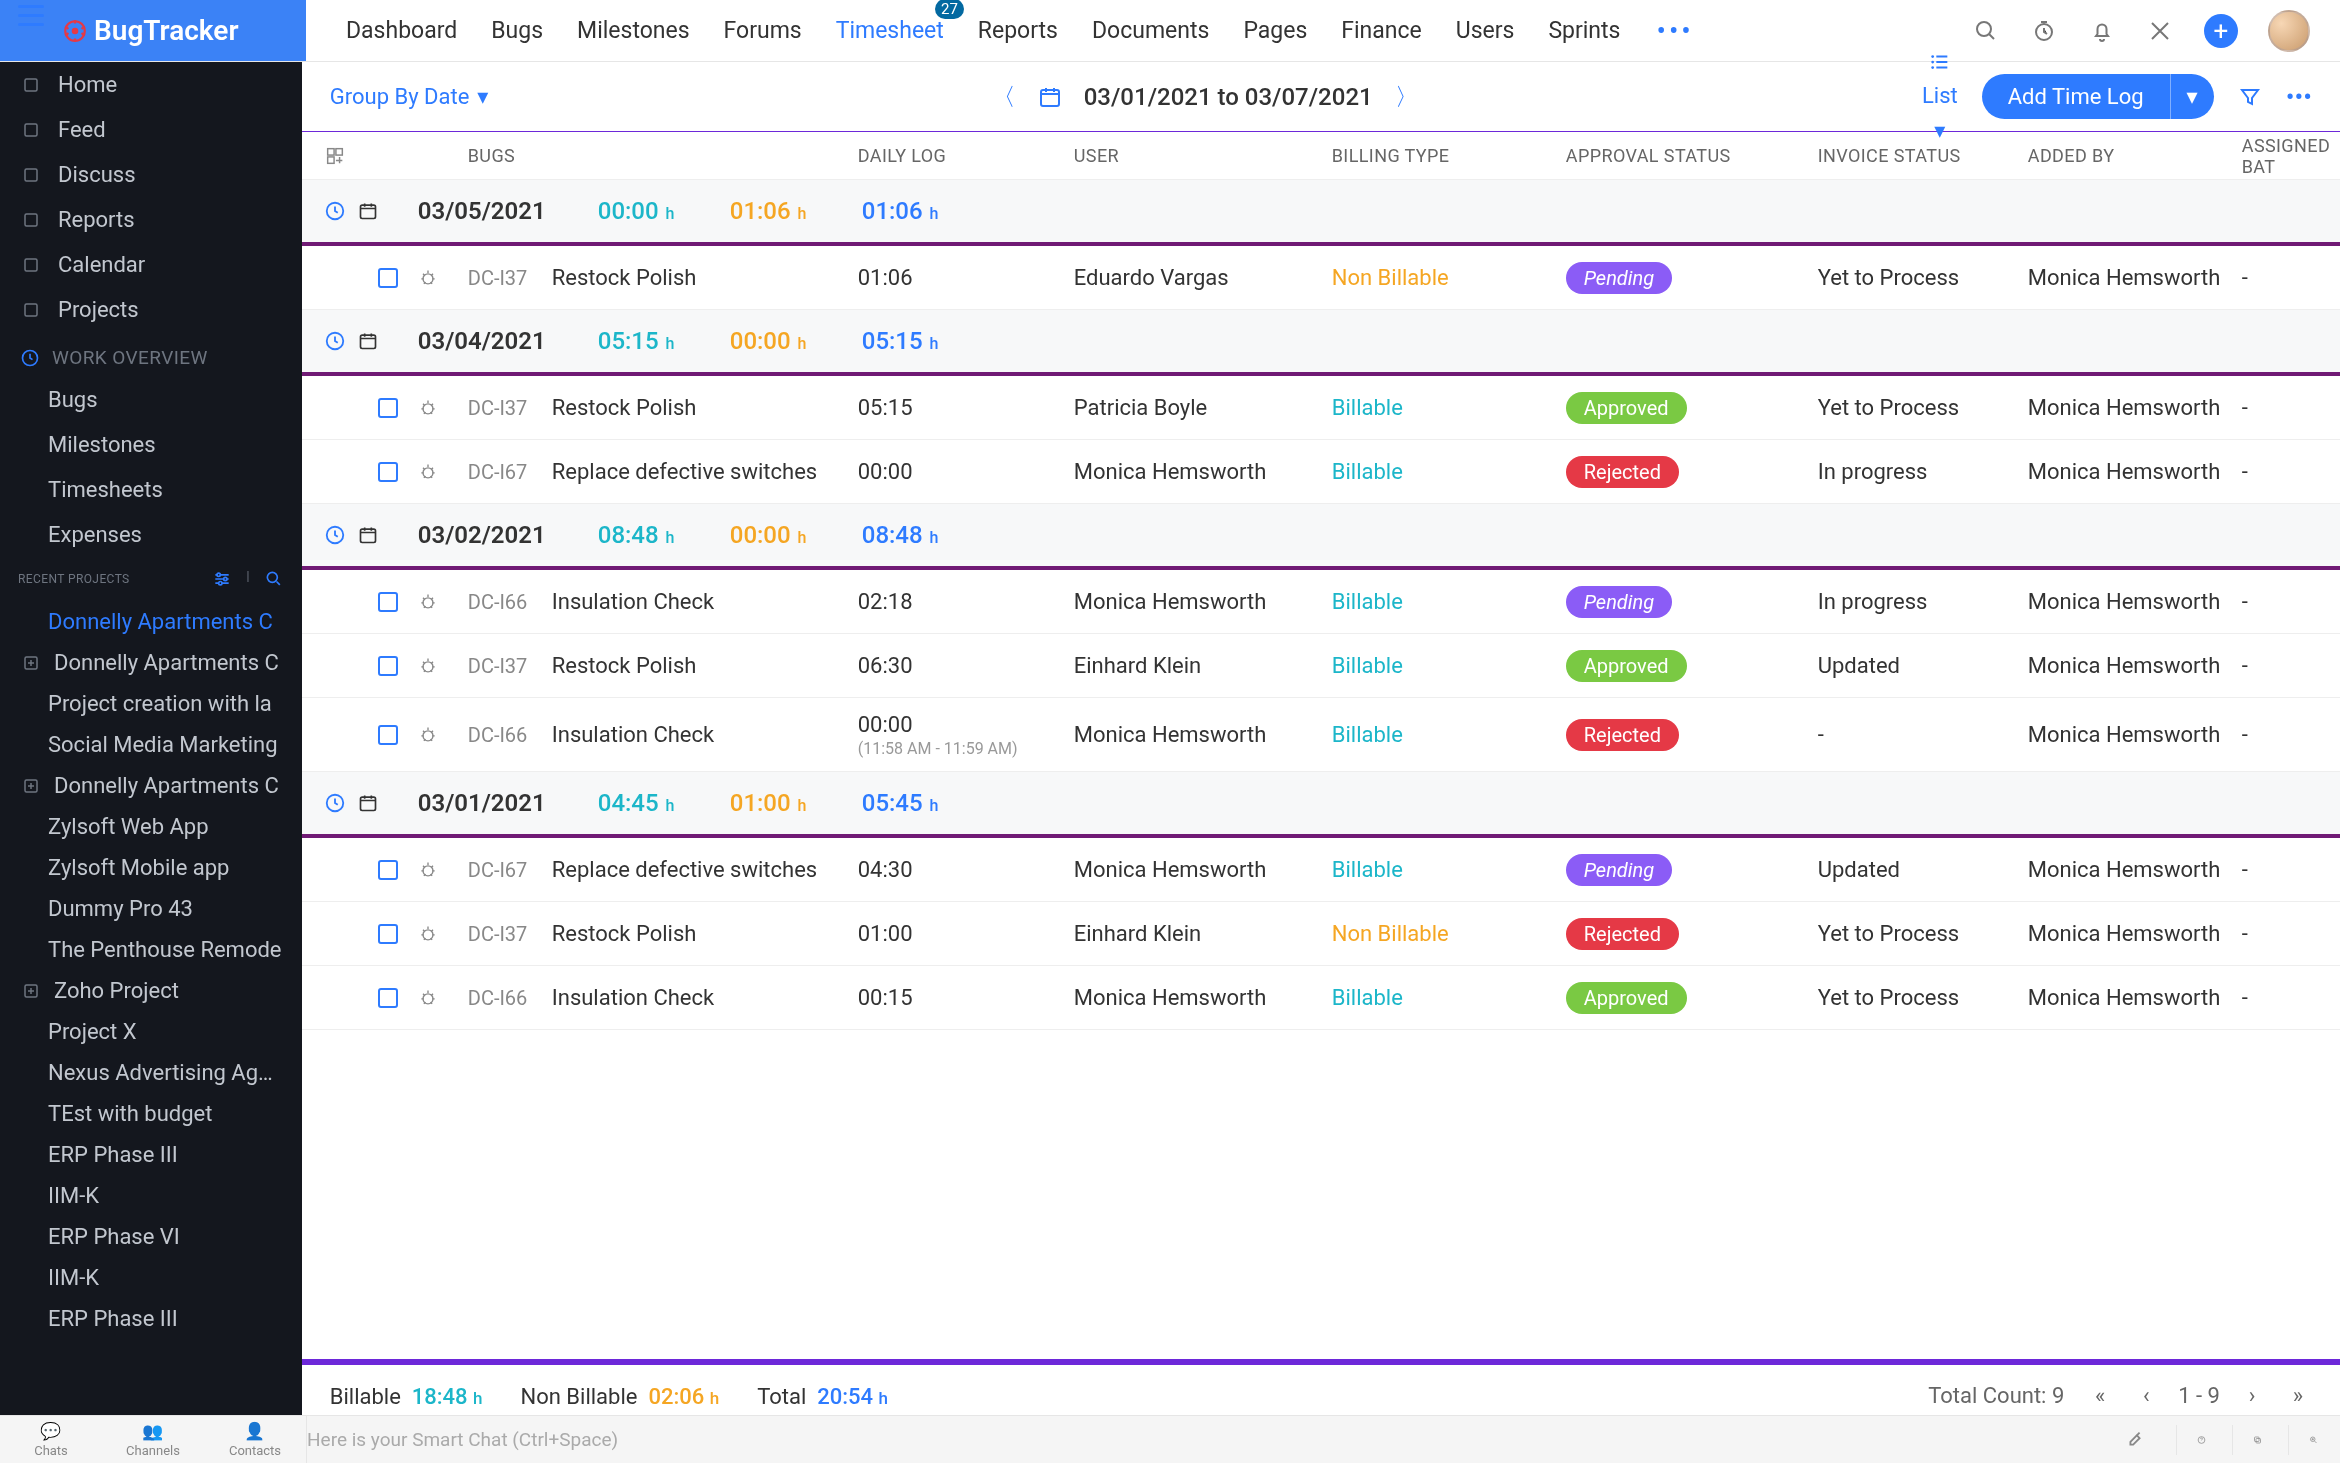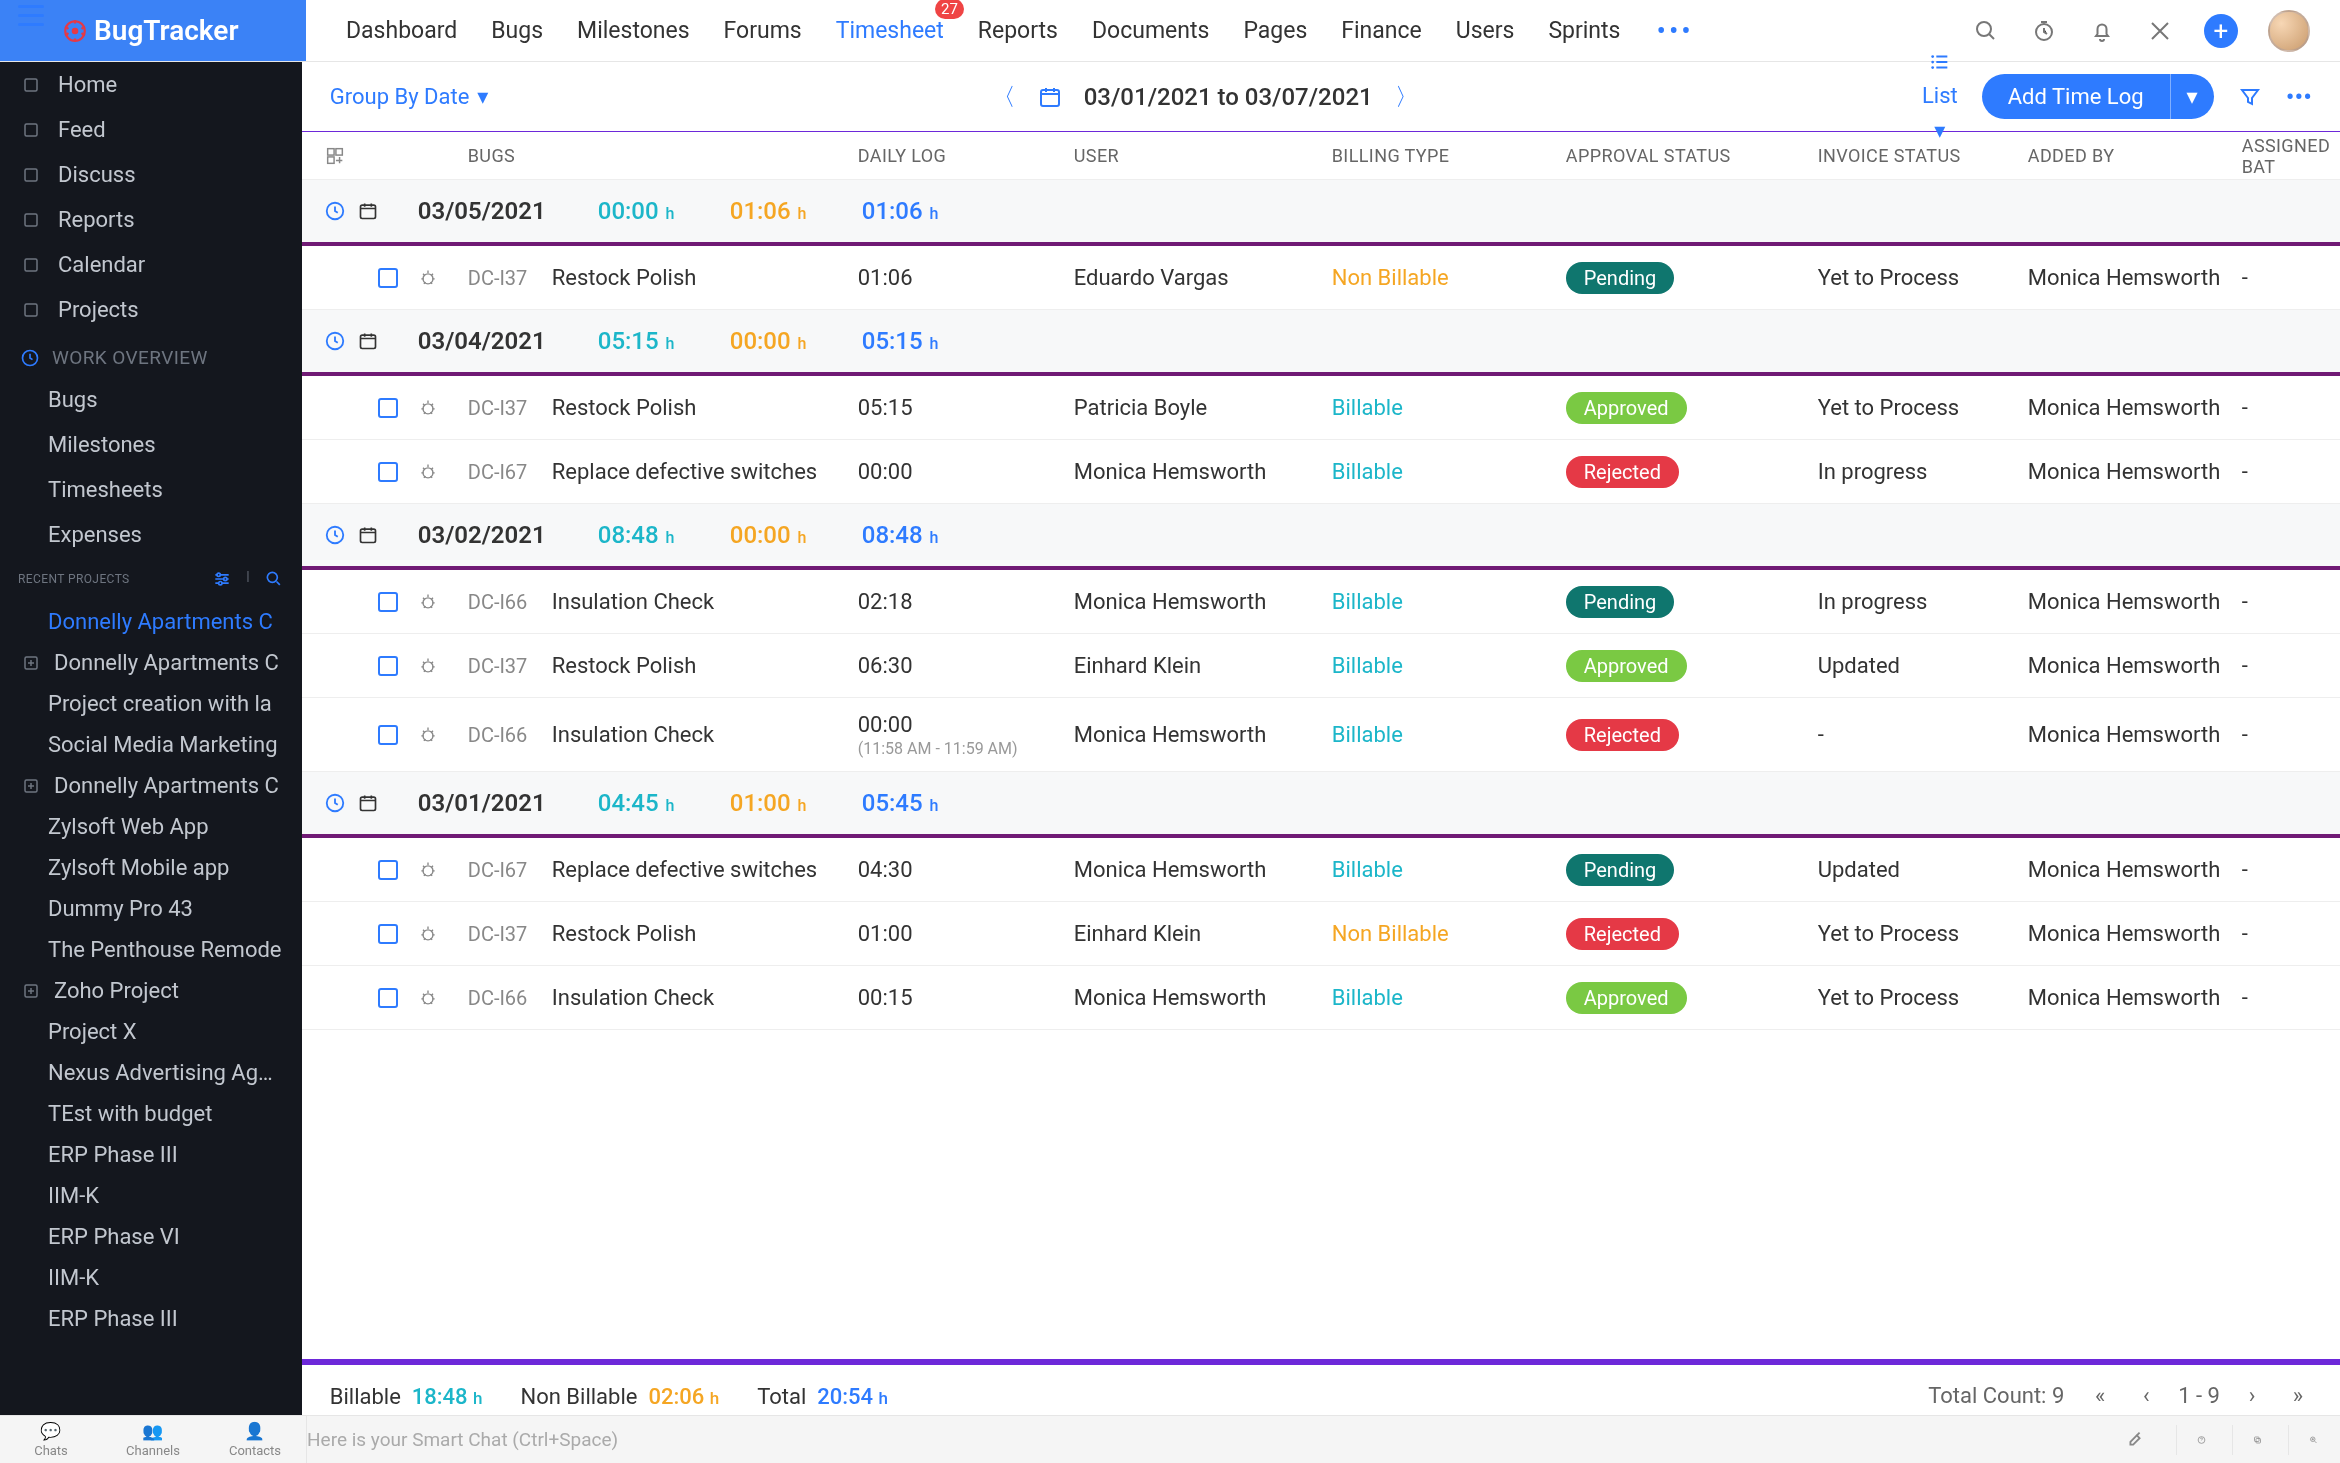--- a/index.html
+++ b/index.html
@@ -10,21 +10,21 @@
 .topbar { display: flex; align-items: center; height: 62px; background: #fff; border-bottom: 1px solid #e6e6e6; }
 .topbar .brand { display: flex; width: 306px; height: 100%; background: #3b82f6; color: #fff; padding-left: 18px; gap: 14px; }
 .topbar .hamburger { width: 30px; height: 30px; display: flex; flex-direction: column; justify-content: center; gap: 6px; cursor: pointer; }
 .topbar .hamburger span { display: block; height: 3px; background: #2e7bff; width: 26px; border-radius: 2px; }
 .brand-name { font-size: 28px; font-weight: 600; display: flex; align-items: center; gap: 6px; }
 .brand-mark { width: 26px; height: 26px; }
 
 .topnav { display: flex; align-items: center; gap: 34px; padding-left: 40px; height: 100%; }
 .topnav .item { font-size: 23px; color: #333; cursor: pointer; position: relative; }
 .topnav .item.active { color: #2e7bff; }
-.topnav .badge { position: absolute; top: -18px; right: -20px; background: #ef4444; color: #fff; font-size: 15px; border-radius: 10px; padding: 0 6px; line-height: 20px; min-width: 26px; text-align: center; }
+.topnav .badge { position: absolute; top: -18px; right: -20px; background: #0369a1; color: #fff; font-size: 15px; border-radius: 10px; padding: 0 6px; line-height: 20px; min-width: 26px; text-align: center; }
 .topnav .more-dots { color: #2e7bff; font-size: 28px; letter-spacing: 3px; margin-left: 2px; }
 
 .topbar-right { margin-left: auto; display: flex; align-items: center; gap: 30px; padding-right: 30px; }
 .topbar-right .icon { width: 28px; height: 28px; display: flex; align-items: center; justify-content: center; color: #777; cursor: pointer; }
 .topbar-right .plus { width: 34px; height: 34px; border-radius: 50%; background: #2e7bff; color: #fff; font-size: 26px; display: flex; align-items: center; justify-content: center; }
 .avatar { width: 42px; height: 42px; border-radius: 50%; background: radial-gradient(circle at 30% 30%, #f7d7b5, #c99a6b); border: 2px solid #2e7bff22; }
 
 
 .main { display: flex; flex: 1 1 auto; min-height: 0; }
 .sidebar { width: 306px; background: #14171e; color: #c2c7cf; display: flex; flex-direction: column; overflow: hidden; }
@@ -87,21 +87,21 @@
 .row .chk { width:20px; height:20px; border: 2px solid #2e7bff; border-radius: 3px; }
 .bug-ic { color: #666; }
 .bug-id { color: #888; font-size: 20px; }
 .bug-name { color: #333; }
 .daily { color: #333; }
 .daily .sub { display:block; color:#999; font-size:16px; margin-top:2px;}
 .user { color: #333; }
 .billing.billable { color: #1cb6c9; }
 .billing.nonbillable { color: #f5a623; }
 .status-badge { display:inline-block; padding: 4px 18px; border-radius: 20px; color:#fff; font-size:20px; }
-.s-pending  { background: #0f766e; }
+.s-pending  { background: #8b5cf6; font-style: italic; }
 .s-approved { background: #7ac943; }
 .s-rejected { background: #e53946; }
 .invoice { color: #333; }
 .added { color: #333; }
 .batch { color: #333; }
 
 
 .footer { display: flex; align-items: flex-end; height: 56px; border-top: 6px solid #6d28d9; padding: 6px 28px; font-size: 22px; color: #333; }
 .footer .seg { margin-right: 38px; }
 .footer .val-b { color: #1cb6c9; font-weight: 500; }

